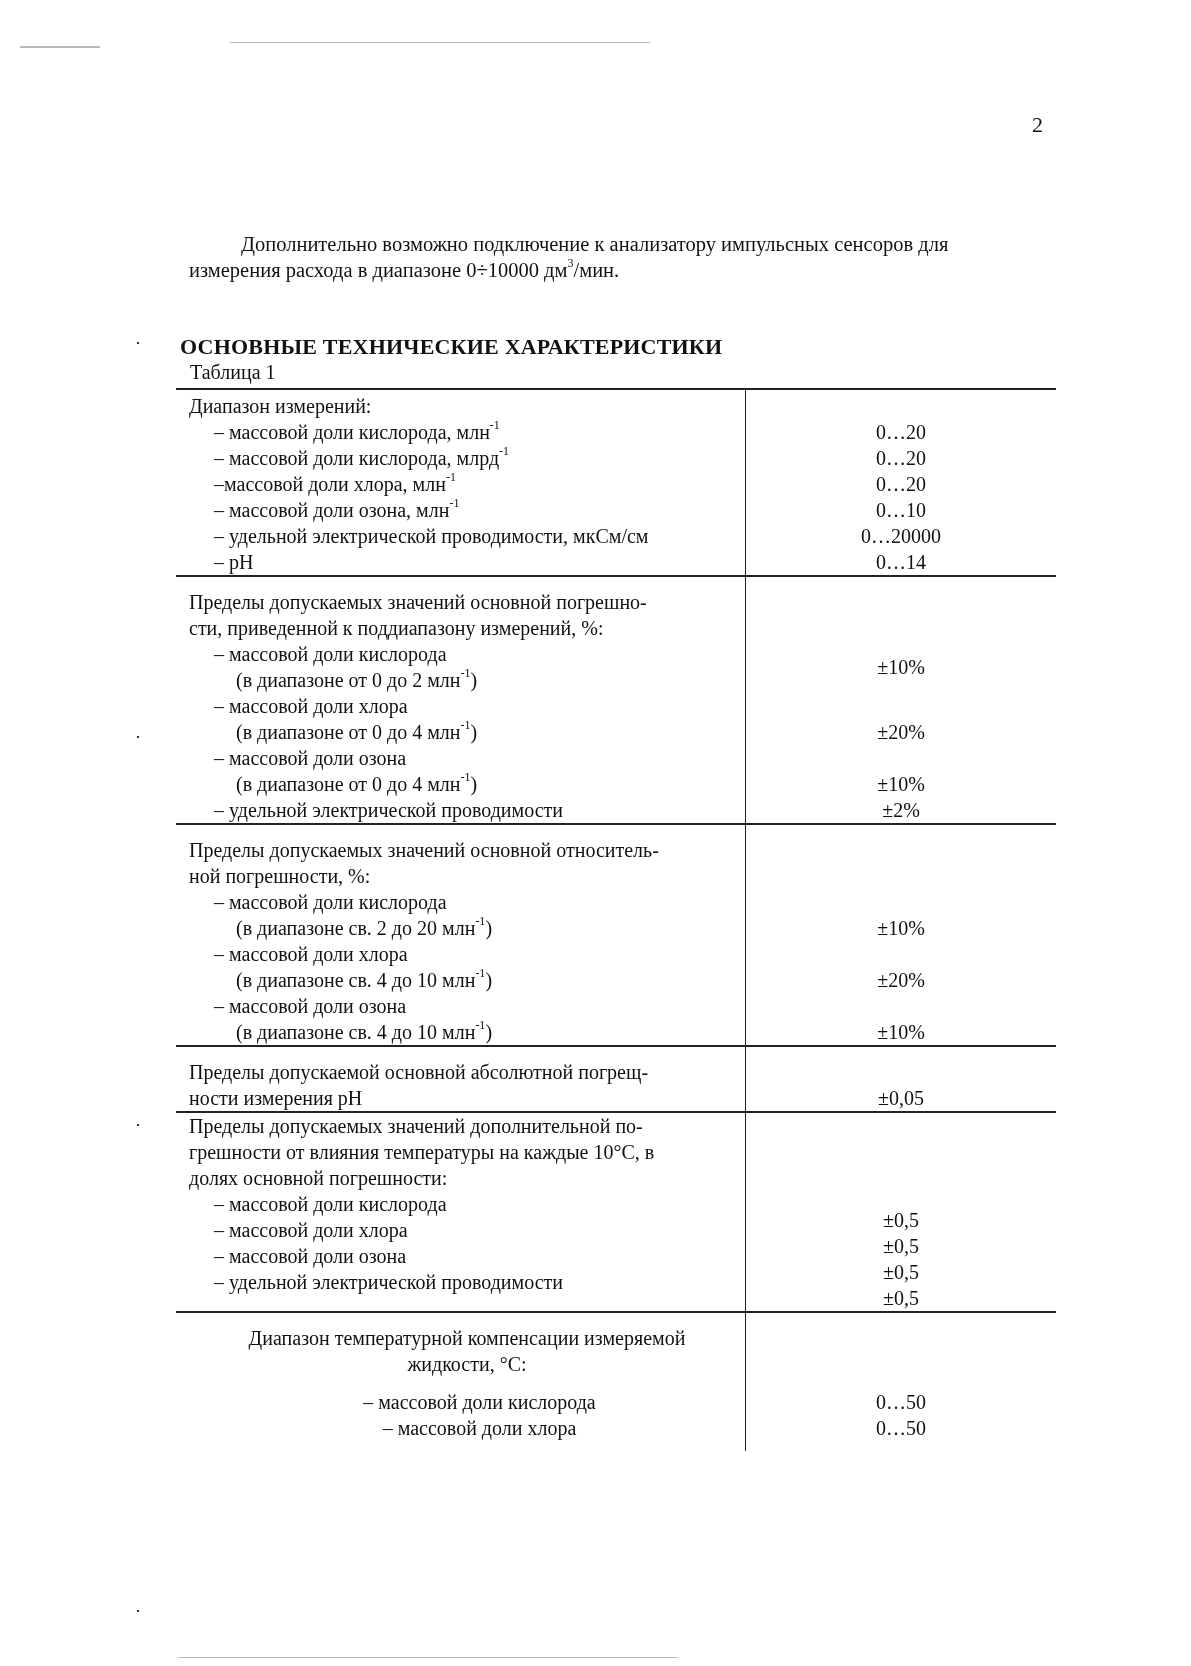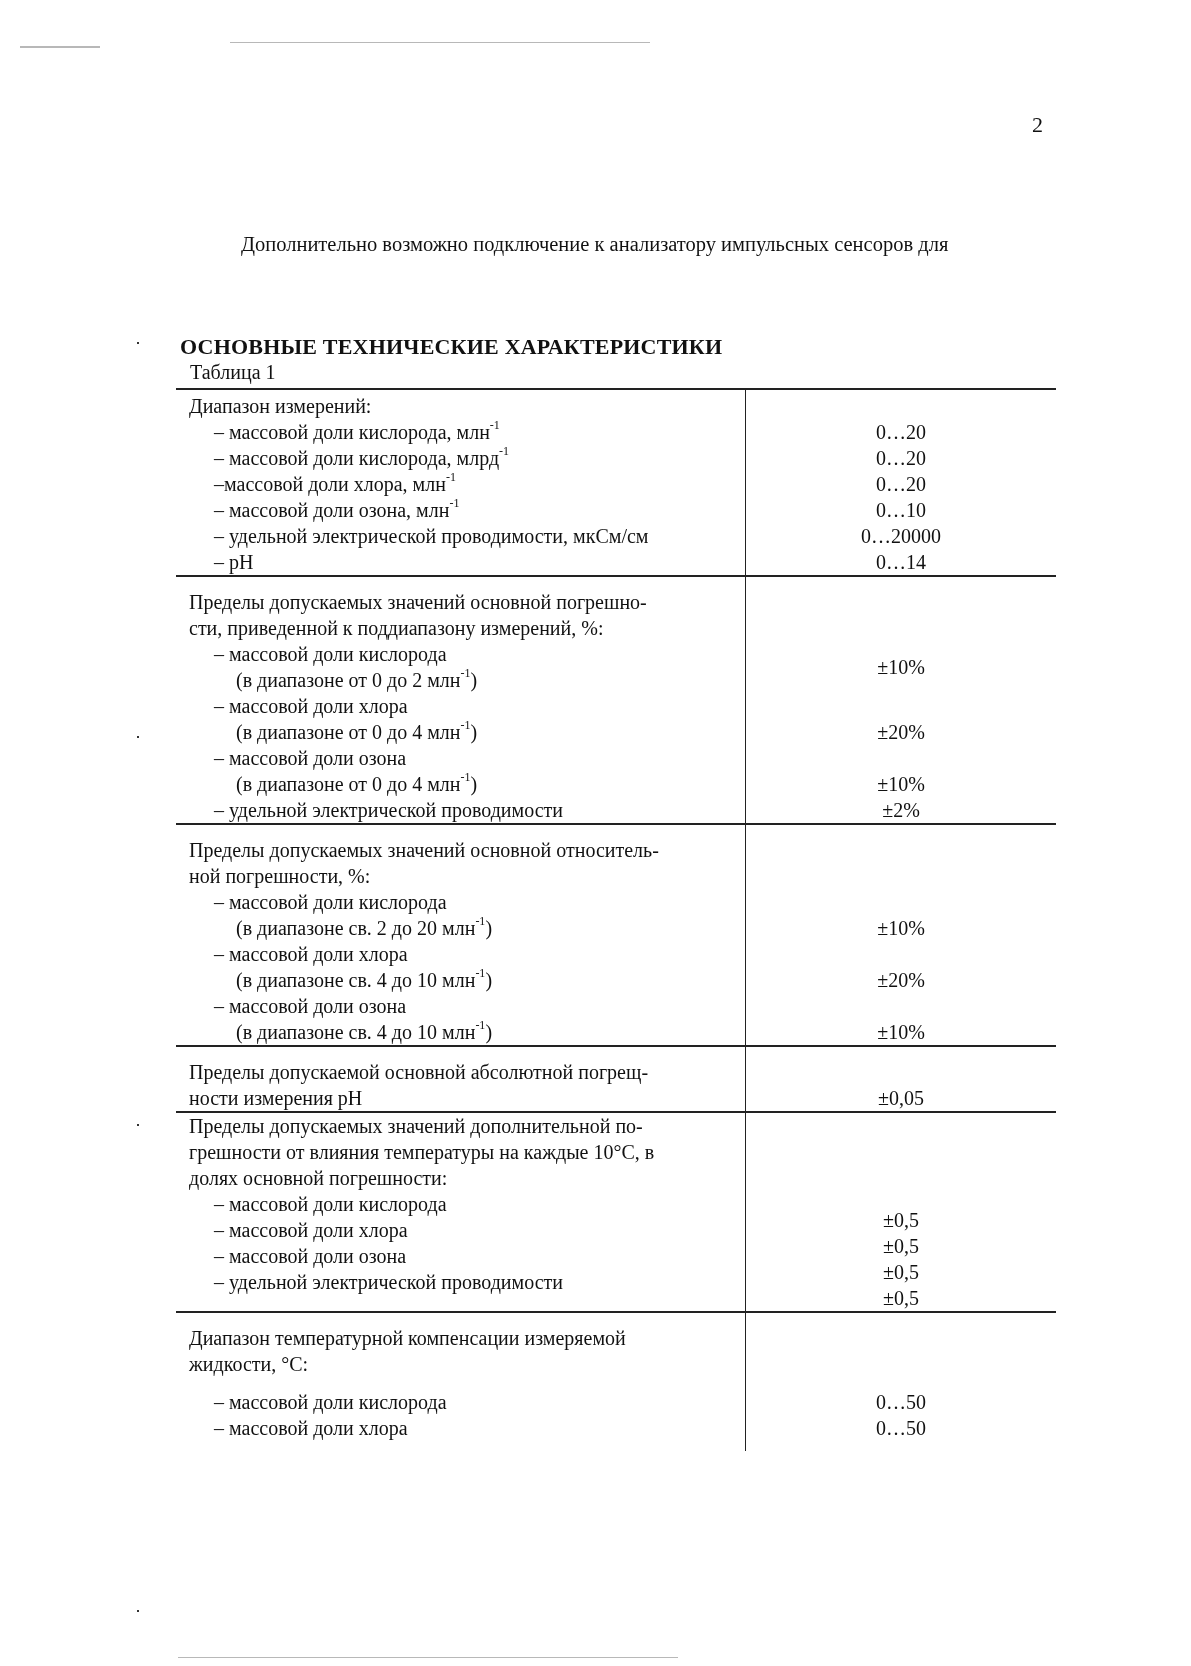--- a/index.html
+++ b/index.html
@@ -28,38 +28,39 @@
   .spec-table td { padding: 0; vertical-align: top; }
   .section { border-top: 2px solid #222; }
   .section td.left { width: 556px; padding: 3px 0 0 13px; border-right: 1.5px solid #222; }
   .section td.right { text-align: center; padding-top: 3px; }
   .line { height: 26px; line-height: 26px; white-space: nowrap; }
   .line.sub { padding-left: 25px; }
   .line.subsub { padding-left: 47px; }
   .line.gap { height: 12px; }
   .val { height: 26px; line-height: 26px; }
   .val.gap { height: 12px; }
-  .section.last td { padding-bottom: 10px; }
+  .section.last td { padding-bottom: 10px; text-align: center; }
   .dot { position: absolute; width: 2px; height: 2px; background: #333; }
 </style>
 </head>
 <body>
 
 <div class="scan-line" style="left:20px; top:46px; width:80px;"></div>
 <div class="scan-line" style="left:230px; top:42px; width:420px; height:1px;"></div>
 <div class="scan-line" style="left:178px; top:1657px; width:500px; height:1px;"></div>
 <div class="dot" style="left:137px; top:342px;"></div>
 <div class="dot" style="left:137px; top:736px;"></div>
 <div class="dot" style="left:137px; top:1124px;"></div>
 <div class="dot" style="left:137px; top:1610px;"></div>
 
 <div class="page-number">2</div>
 
 <div class="intro">
   <span class="indent"></span><span>Дополнительно возможно подключение к анализатору импульсных сенсоров для</span><br>
+  <span><span>измерения расхода в диапазоне 0÷10000 дм</span><sup>3</sup><span>/мин.</span></span>
 </div>
 
 <div class="title">ОСНОВНЫЕ ТЕХНИЧЕСКИЕ ХАРАКТЕРИСТИКИ</div>
 <div class="table-label">Таблица 1</div>
 
 <table class="spec-table">
 
   <tbody>
       <tr class="section">
     <td class="left">

